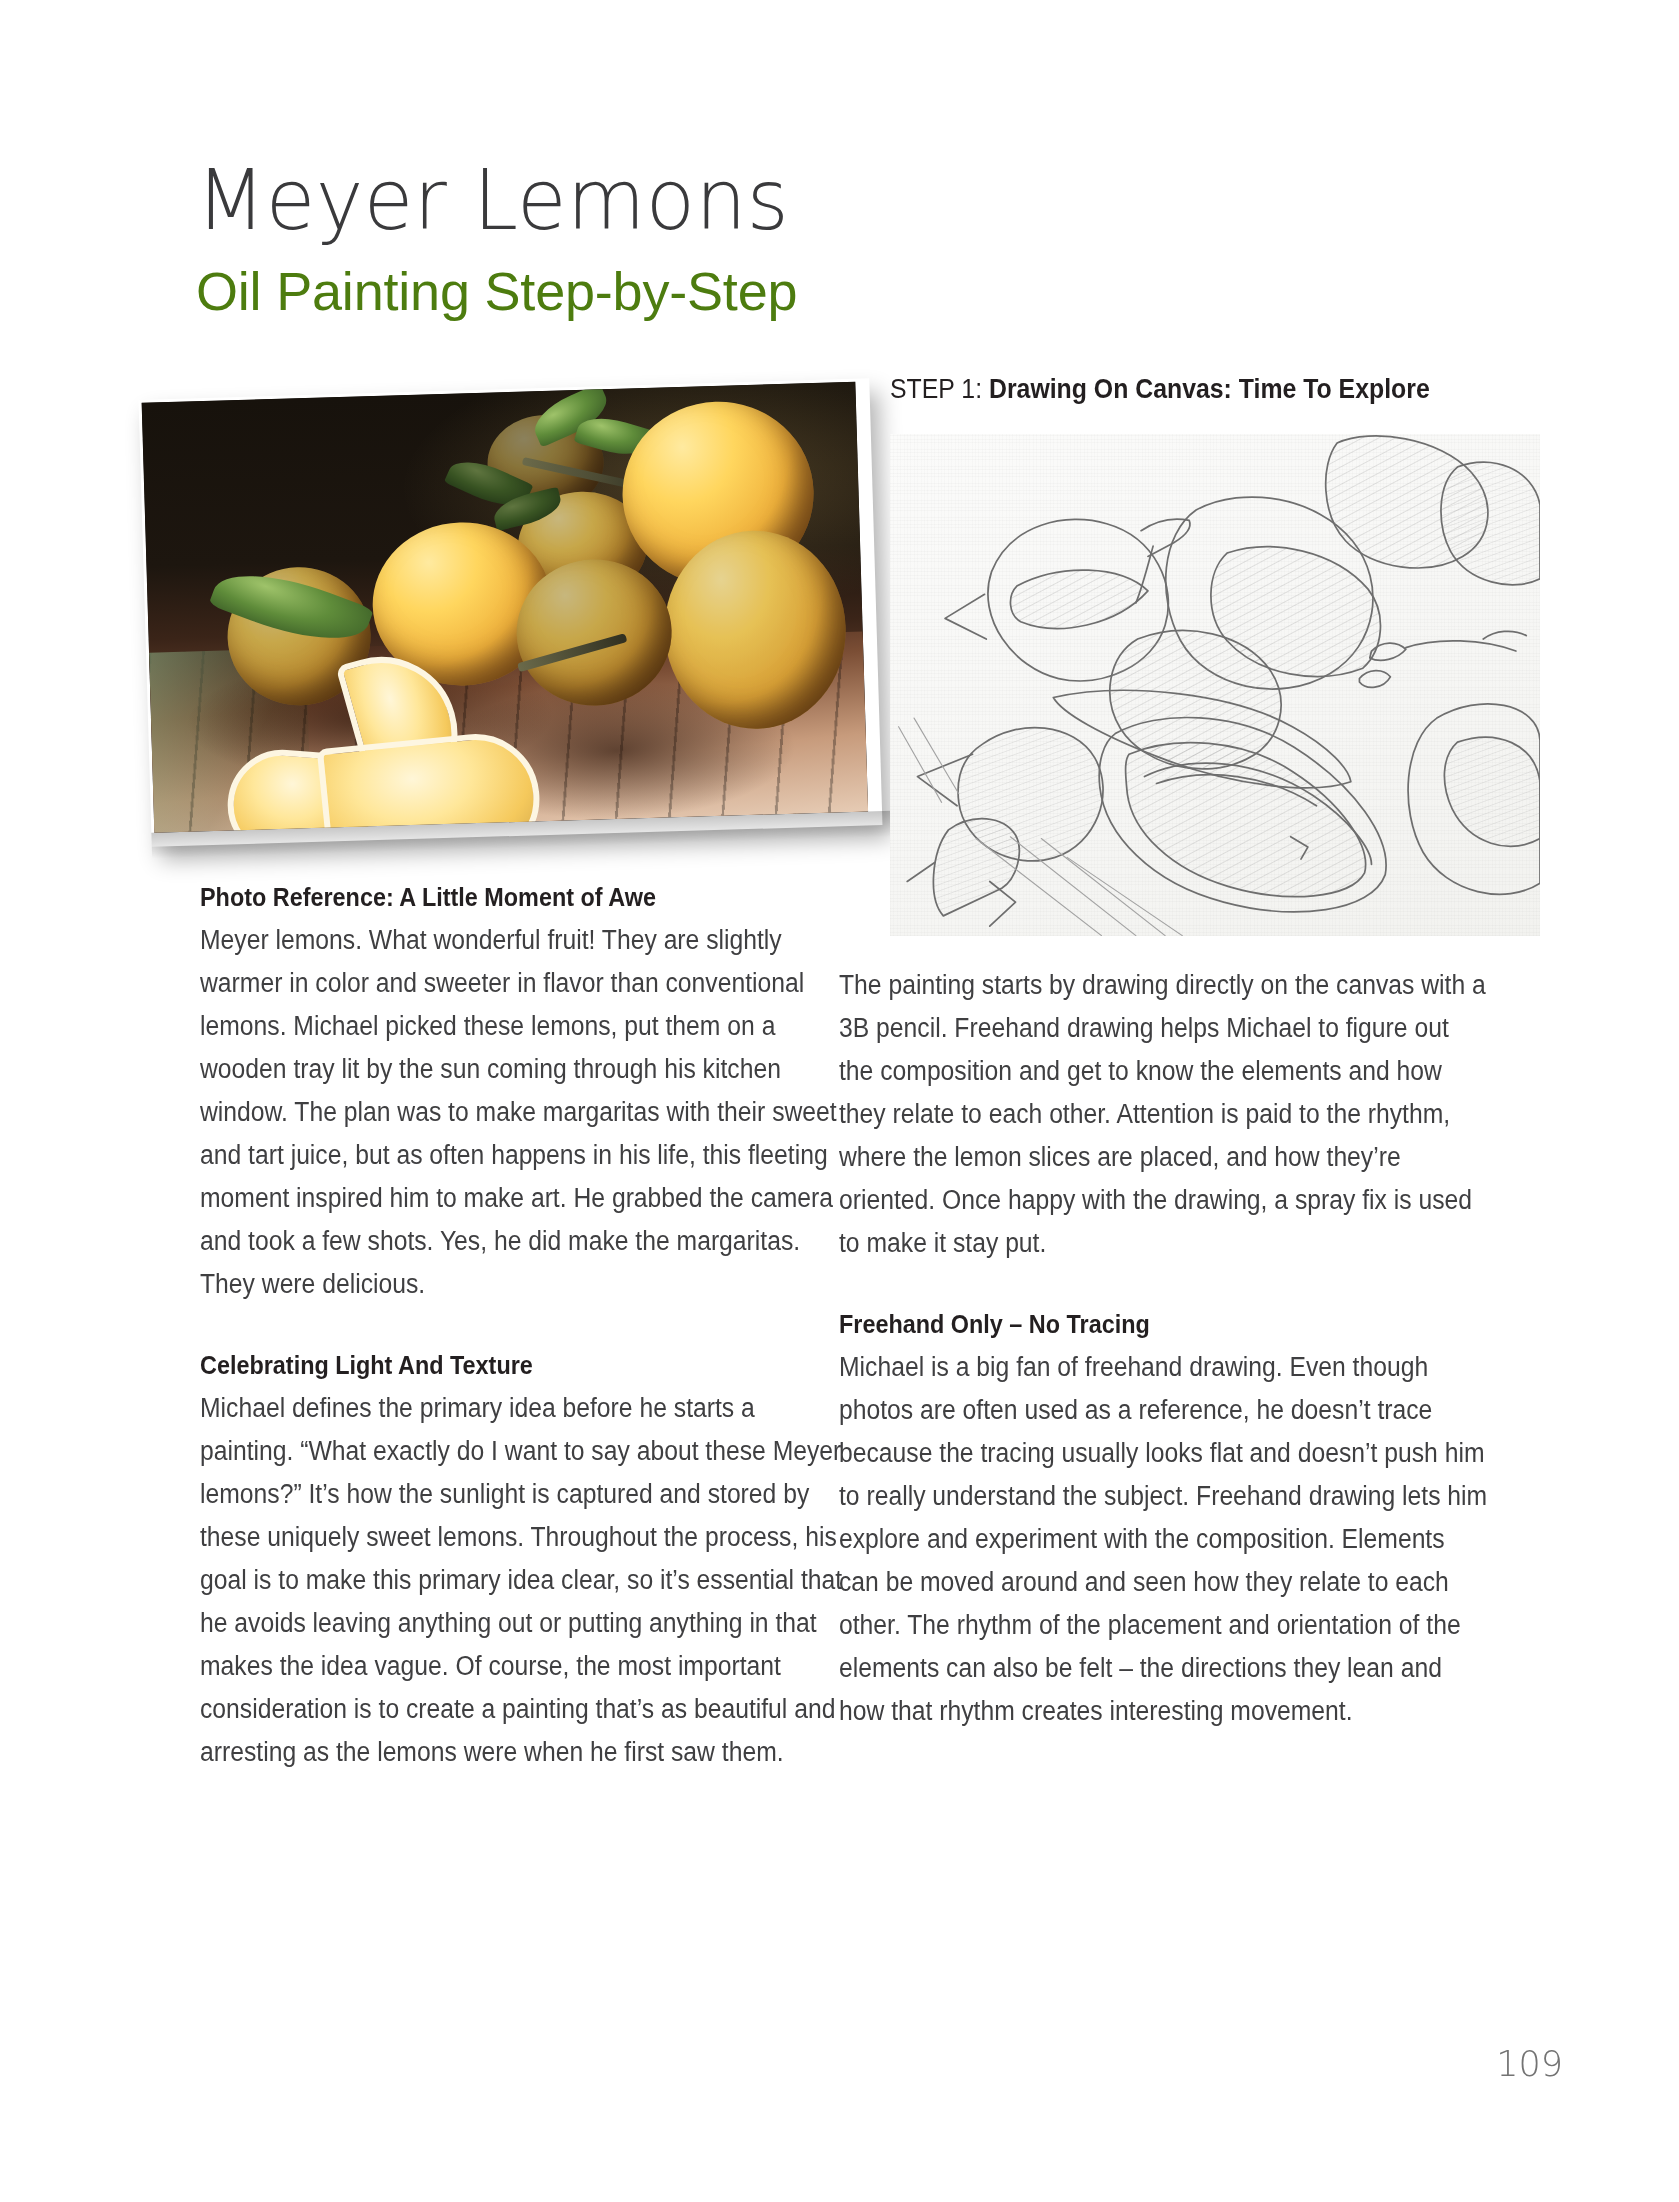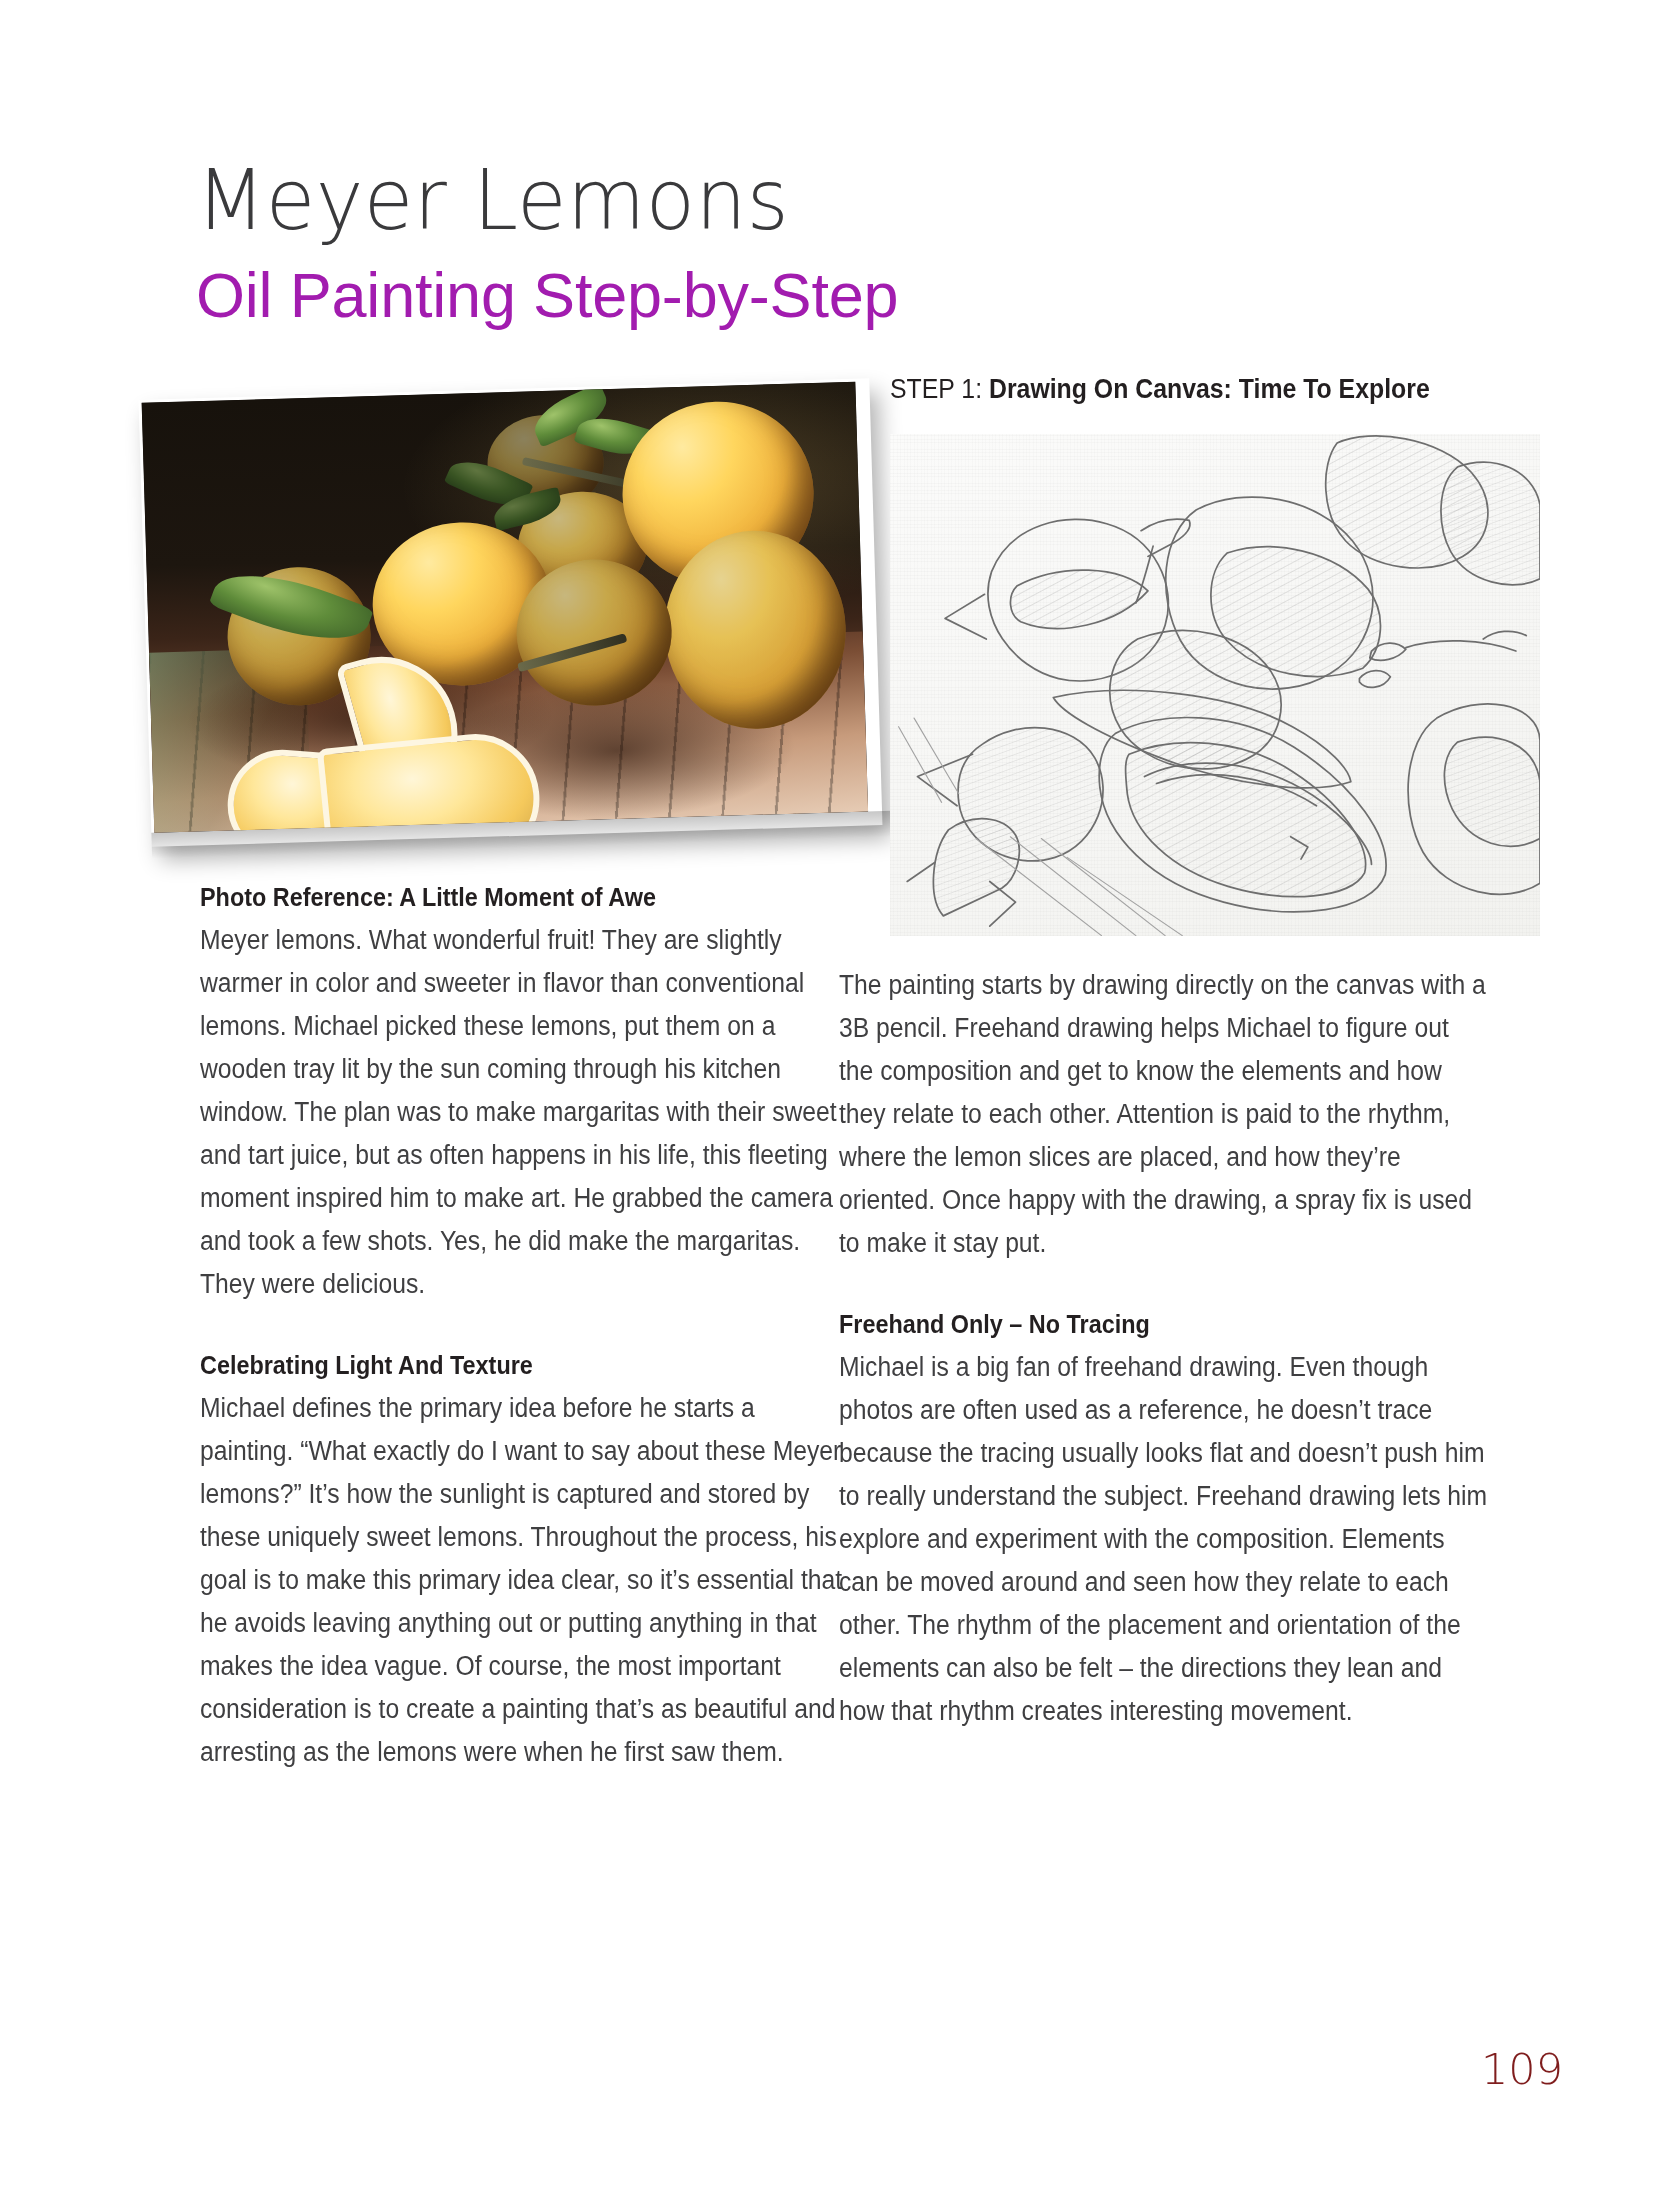--- a/index.html
+++ b/index.html
@@ -37,23 +37,23 @@
     line-height: 1.0;
     letter-spacing: 0.4px;
     color: #3a3a3c;
     margin: 0;
     transform: scaleX(0.97);
     transform-origin: left center;
   }
   .subtitle {
     font-family: "Liberation Sans", sans-serif;
     font-weight: 400;
-    font-size: 63px;
+    font-size: 54px;
     line-height: 1.0;
-    color: #a21caf;
+    color: #4d7c0f;
     margin: 22.4px 0 0 0;
     letter-spacing: -0.2px;
   }
 
   
   .photo-frame {
     position: absolute;
     left: 145px;
     top: 389px;
     width: 731px;
@@ -188,22 +188,22 @@
   }
   .step-head .lbl { font-weight: 400; }
   .step-head .ttl { font-weight: 700; }
 
   .page-num {
     position: absolute;
     right: 116px;
     top: 2044px;
     font-family: "DejaVu Sans", sans-serif;
     font-weight: 300;
-    font-size: 43px;
-    color: #7f1d1d;
+    font-size: 35px;
+    color: #737373;
   }
 </style>
 </head>
 <body>
 
 <div class="page">
 
   <div class="masthead">
     <h1 class="title">Meyer Lemons</h1>
     <div class="subtitle">Oil Painting Step-by-Step</div>

